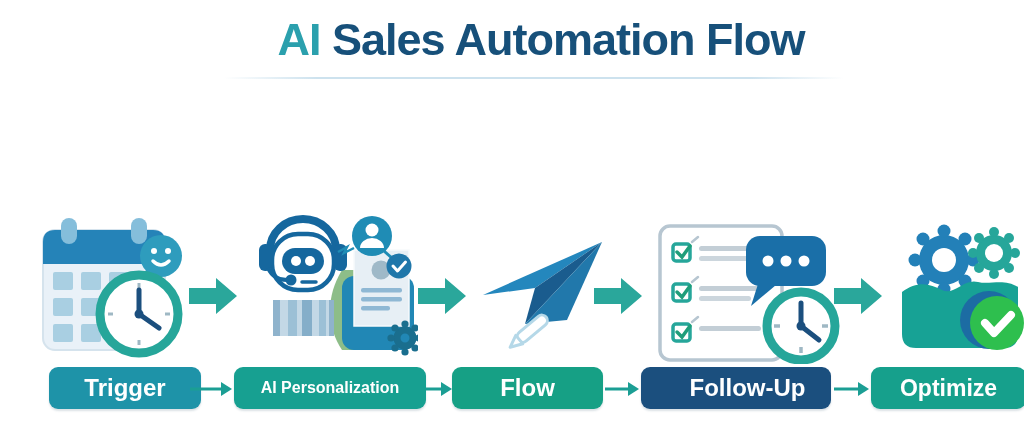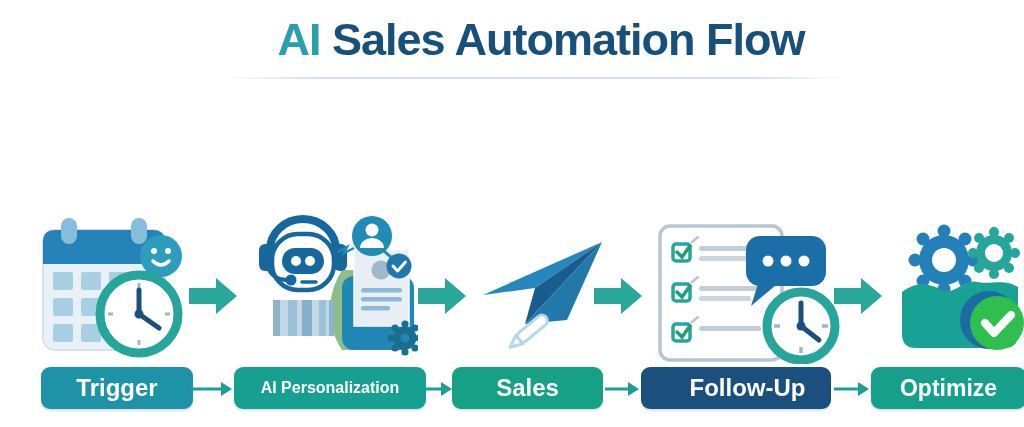--- a/index.html
+++ b/index.html
@@ -22,21 +22,21 @@
   }
   .icon { position:absolute; }
   .blockarrow { position:absolute; top:277px; }
   .linearrow { position:absolute; top:379px; }
   .btn {
     position:absolute; top:367px; height:42px; border-radius:9px;
     display:flex; align-items:center; justify-content:center;
     color:#ffffff; font-weight:bold; white-space:nowrap;
     box-shadow:0 2px 2px rgba(20,60,90,0.15);
   }
-  .b1 { left:12px;   width:152px; font-size:24px; }
+  .b1 { left:20px;   width:152px; font-size:24px; }
   .b2 { left:205px; width:192px; font-size:16px; }
   .b3 { left:423px; width:151px; font-size:24px; }
   .b4 { left:612px; width:190px; font-size:24px;padding-left:23px; }
   .b5 { left:842px; width:155px; font-size:23px; }
 </style>
 </head>
 <body>
 
 <div class="canvas">
 
@@ -243,21 +243,21 @@
       <line x1="0" y1="10" x2="32" y2="10" stroke="#1b9e94" stroke-width="3"></line>
       <polygon points="31,3 42,10 31,17" fill="#1b9e94"></polygon>
     </svg>
 
   <div class="btn b2" style="background-color: rgb(23, 160, 145);">AI Personalization</div>
   <svg class="linearrow" style="left:397px;" width="26" height="20" viewBox="0 0 26 20">
       <line x1="0" y1="10" x2="16" y2="10" stroke="#1b9e94" stroke-width="3"></line>
       <polygon points="15,3 26,10 15,17" fill="#1b9e94"></polygon>
     </svg>
 
-  <div class="btn b3" style="background-color: rgb(22, 160, 133);">Sales</div>
+  <div class="btn b3" style="background-color: rgb(22, 160, 133);">Flow</div>
   <svg class="linearrow" style="left:576px;" width="34" height="20" viewBox="0 0 34 20">
       <line x1="0" y1="10" x2="24" y2="10" stroke="#1b9e94" stroke-width="3"></line>
       <polygon points="23,3 34,10 23,17" fill="#1b9e94"></polygon>
     </svg>
 
   <div class="btn b4" style="background-color: rgb(27, 79, 126);">Follow-Up</div>
   <svg class="linearrow" style="left:805px;" width="35" height="20" viewBox="0 0 35 20">
       <line x1="0" y1="10" x2="25" y2="10" stroke="#1b9e94" stroke-width="3"></line>
       <polygon points="24,3 35,10 24,17" fill="#1b9e94"></polygon>
     </svg>

